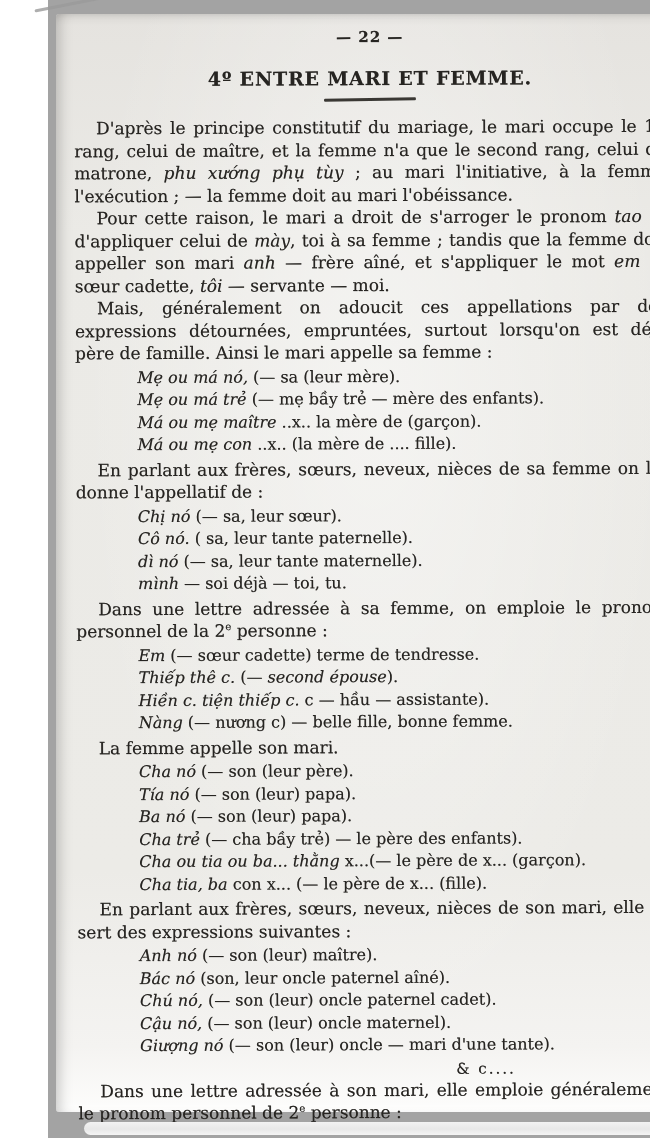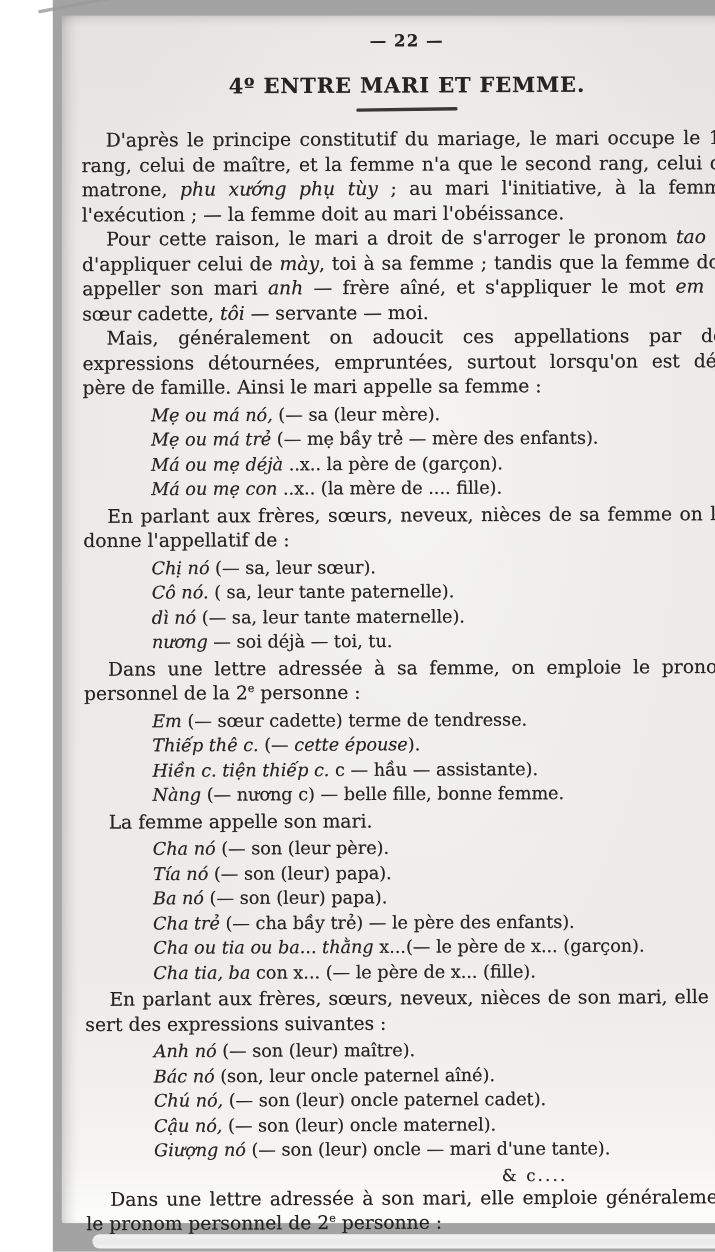--- a/index.html
+++ b/index.html
@@ -119,34 +119,34 @@
       <div class="pagenum">— 22 —</div>
       <div class="heading">4º ENTRE MARI ET FEMME.</div>
       <div class="heading-rule"></div>
       <div>
           <p class="para"><span>D'après le principe constitutif du mariage, le mari occupe le 1</span><sup>er</sup><span> rang, celui de maître, et la femme n'a que le second rang, celui de matrone, </span><i>phu xướng phụ tùy</i><span> ; au mari l'initiative, à la femme l'exécution ; — la femme doit au mari l'obéissance.</span></p>
           <p class="para"><span>Pour cette raison, le mari a droit de s'arroger le pronom </span><i>tao</i><span> et d'appliquer celui de </span><i>mày</i><span>, toi à sa femme ; tandis que la femme doit appeller son mari </span><i>anh</i><span> — frère aîné, et s'appliquer le mot </span><i>em</i><span> — sœur cadette, </span><i>tôi</i><span> — servante — moi.</span></p>
           <p class="para"><span>Mais, généralement on adoucit ces appellations par des expressions détournées, empruntées, surtout lorsqu'on est déjà père de famille. Ainsi le mari appelle sa femme :</span></p>
           <div class="term-list">
             <div class="term-line"><i>Mẹ ou má nó,</i><span> (— sa (leur mère).</span></div>
             <div class="term-line"><i>Mẹ ou má trẻ</i><span> (— mẹ bầy trẻ — mère des enfants).</span></div>
-            <div class="term-line"><i>Má ou mẹ déjà</i><span> ..x.. la père de (garçon).</span></div>
+            <div class="term-line"><i>Má ou mẹ maître</i><span> ..x.. la mère de (garçon).</span></div>
             <div class="term-line"><i>Má ou mẹ con</i><span> ..x.. (la mère de .... fille).</span></div>
           </div>
           <p class="para"><span>En parlant aux frères, sœurs, neveux, nièces de sa femme on lui donne l'appellatif de :</span></p>
           <div class="term-list">
             <div class="term-line"><i>Chị nó</i><span> (— sa, leur sœur).</span></div>
             <div class="term-line"><i>Cô nó.</i><span> ( sa, leur tante paternelle).</span></div>
             <div class="term-line"><i>dì nó</i><span> (— sa, leur tante maternelle).</span></div>
-            <div class="term-line"><i>nương</i><span> — soi déjà — toi, tu.</span></div>
+            <div class="term-line"><i>mình</i><span> — soi déjà — toi, tu.</span></div>
           </div>
           <p class="para"><span>Dans une lettre adressée à sa femme, on emploie le pronom personnel de la 2</span><sup>e</sup><span> personne :</span></p>
           <div class="term-list">
             <div class="term-line"><i>Em</i><span> (— sœur cadette) terme de tendresse.</span></div>
-            <div class="term-line"><i>Thiếp thê c.</i><span> (— </span><i>cette épouse</i><span>).</span></div>
+            <div class="term-line"><i>Thiếp thê c.</i><span> (— </span><i>second épouse</i><span>).</span></div>
             <div class="term-line"><i>Hiền c. tiện thiếp c.</i><span> c — hầu — assistante).</span></div>
             <div class="term-line"><i>Nàng</i><span> (— nương c) — belle fille, bonne femme.</span></div>
           </div>
           <p class="para"><span>La femme appelle son mari.</span></p>
           <div class="term-list">
             <div class="term-line"><i>Cha nó</i><span> (— son (leur père).</span></div>
             <div class="term-line"><i>Tía nó</i><span> (— son (leur) papa).</span></div>
             <div class="term-line"><i>Ba nó</i><span> (— son (leur) papa).</span></div>
             <div class="term-line"><i>Cha trẻ</i><span> (— cha bầy trẻ) — le père des enfants).</span></div>
             <div class="term-line"><i>Cha ou tia ou ba... thằng</i><span> x...(— le père de x... (garçon).</span></div>

